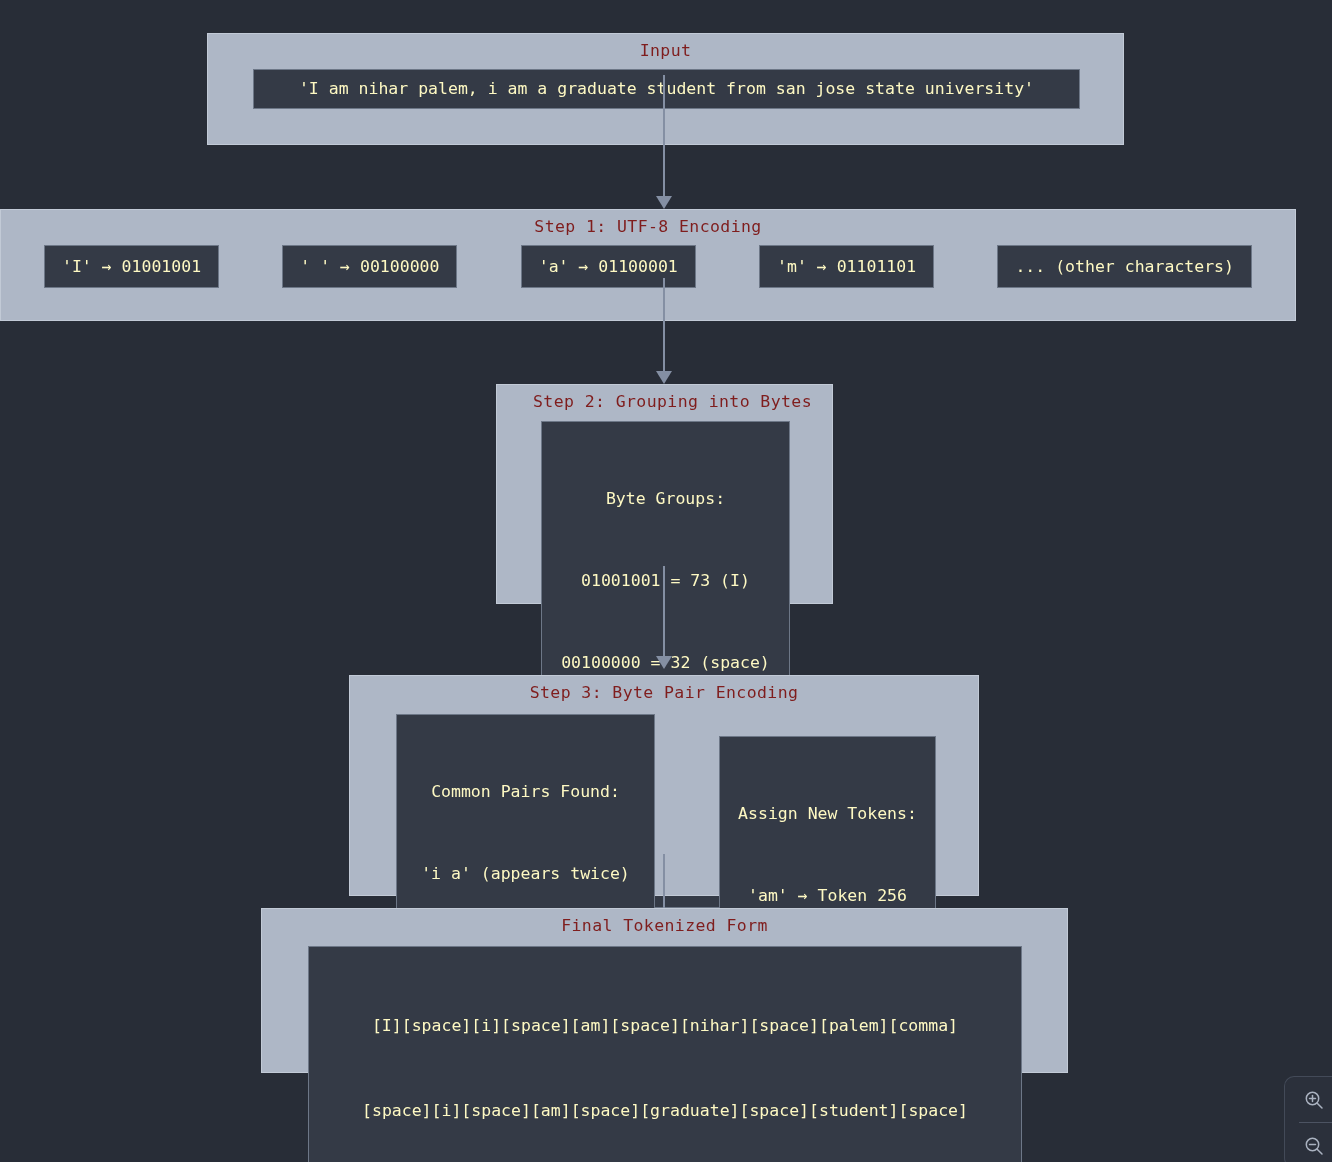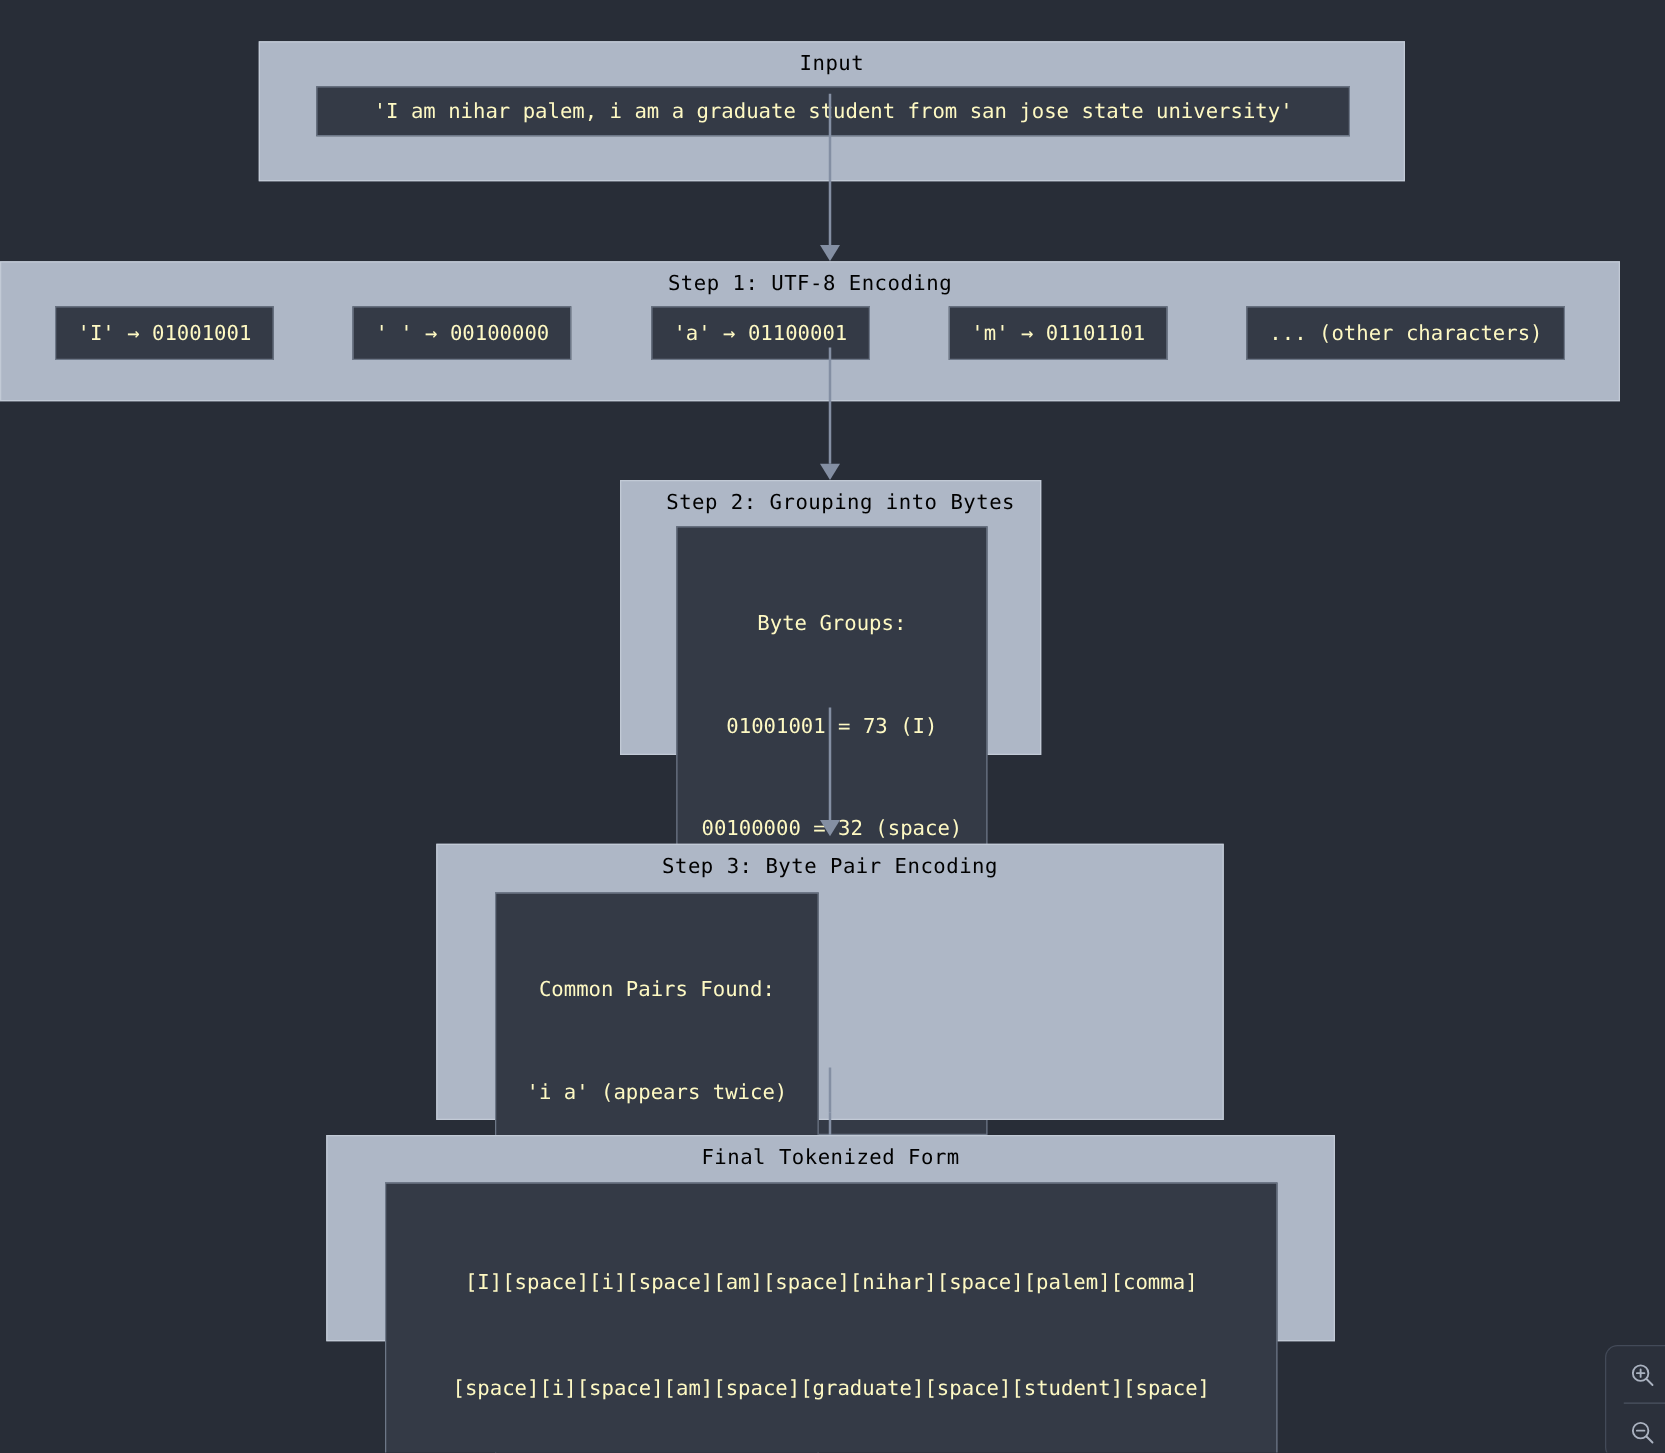--- a/index.html
+++ b/index.html
@@ -19,21 +19,21 @@
   }
 
   
   .panel {
     position: absolute;
     background: #aeb7c6;
     border: 1px solid #c2cad6;
   }
   .panel-title {
     text-align: center;
-    color: #000000;
+    color: #7f1d1d;
     font-size: 16.5px;
     letter-spacing: 0.4px;
     padding-top: 7px;
     white-space: pre;
   }
 
   
   .node {
     background: #343a46;
     border: 1px solid #6d7787;
@@ -232,20 +232,25 @@
   </div>
 
   <div class="panel" id="panel-step3">
     <div class="panel-title">Step 3: Byte Pair Encoding</div>
     <div class="node" id="node-step3-pairs">
       <div>Common Pairs Found:</div>
       <div>'i a' (appears twice)</div>
       <div>'am' (appears twice)</div>
       <div>'from' (appears once)</div>
       <div>'state' (appears once)</div>
+    </div>
+    <div class="node" id="node-step3-tokens">
+      <div>Assign New Tokens:</div>
+      <div>'am' → Token 256</div>
+      <div>'i a' → Token 257</div>
     </div>
   </div>
   <div class="stub" id="stub-step3"></div>
 
   <div class="arrow" id="arrow-4">
     <div class="stem"></div>
       <div class="head"></div>
   </div>
 
   <div class="panel" id="panel-final">

